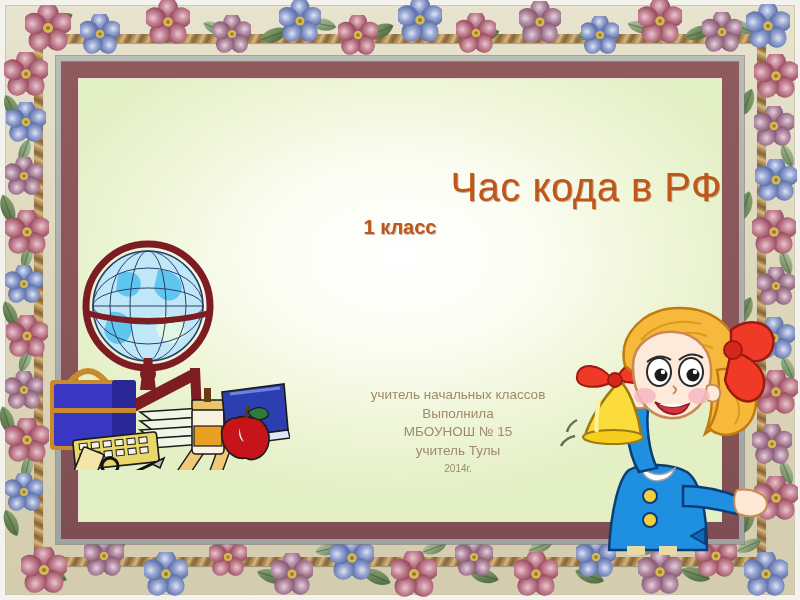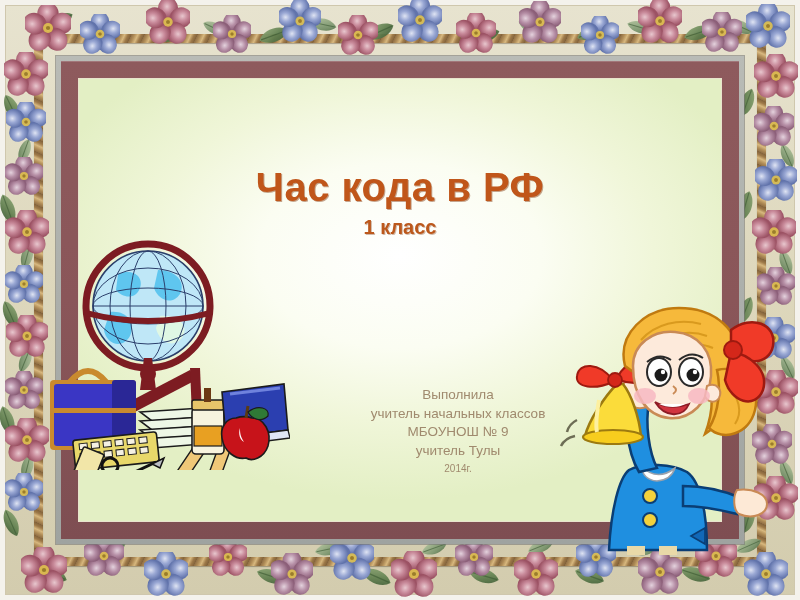--- a/index.html
+++ b/index.html
@@ -48,22 +48,22 @@
     position:absolute;left:78px;top:78px;right:78px;bottom:78px;
     background:
       radial-gradient(ellipse 58% 55% at 50% 40%, #ffffff 0%, #fbfdf2 38%, #f0f6d9 68%, #e3efc4 100%);
     box-shadow:inset 0 0 0 1px #e9e4cd;
     overflow:visible;
   }
 
   
   .title-wrap{position:absolute;left:0;right:0;top:88px;text-align:center;}
   .title{
-    font-size:40px;font-weight:bold;color:#c0561a;letter-spacing:.5px;
-    text-shadow:1px 1px 0 rgba(130,58,16,.45);line-height:1.05;
+    font-size:40px;font-weight:normal;color:#c0561a;letter-spacing:.5px;
+    text-shadow:1px 1px 0 rgba(130,58,16,.45);line-height:1.05;text-align:right;
   }
   .subtitle{
     margin-top:8px;font-size:20px;font-weight:bold;color:#bc581c;
     text-shadow:1px 1px 0 rgba(130,58,16,.35);
   }
 
   
   .author{
     position:absolute;left:255px;top:308px;width:250px;text-align:center;
     font-size:13.5px;line-height:18.5px;color:#a08a6e;
@@ -257,23 +257,23 @@
   </div>
 
   <div class="canvas">
 
     <div class="title-wrap">
       <div class="title">Час кода в РФ</div>
       <div class="subtitle">1 класс</div>
     </div>
 
     <div class="author">
+      <div>учитель начальных классов</div>
       <div>Выполнила</div>
-      <div>учитель начальных классов</div>
-      <div>МБОУНОШ № 9</div>
+      <div>МБОУНОШ № 15</div>
       <div>учитель Тулы</div>
       <div class="small">2014г.</div>
     </div>
 
   </div>
 
   <svg class="supplies" viewBox="0 0 250 230">
 
     <g>
 

